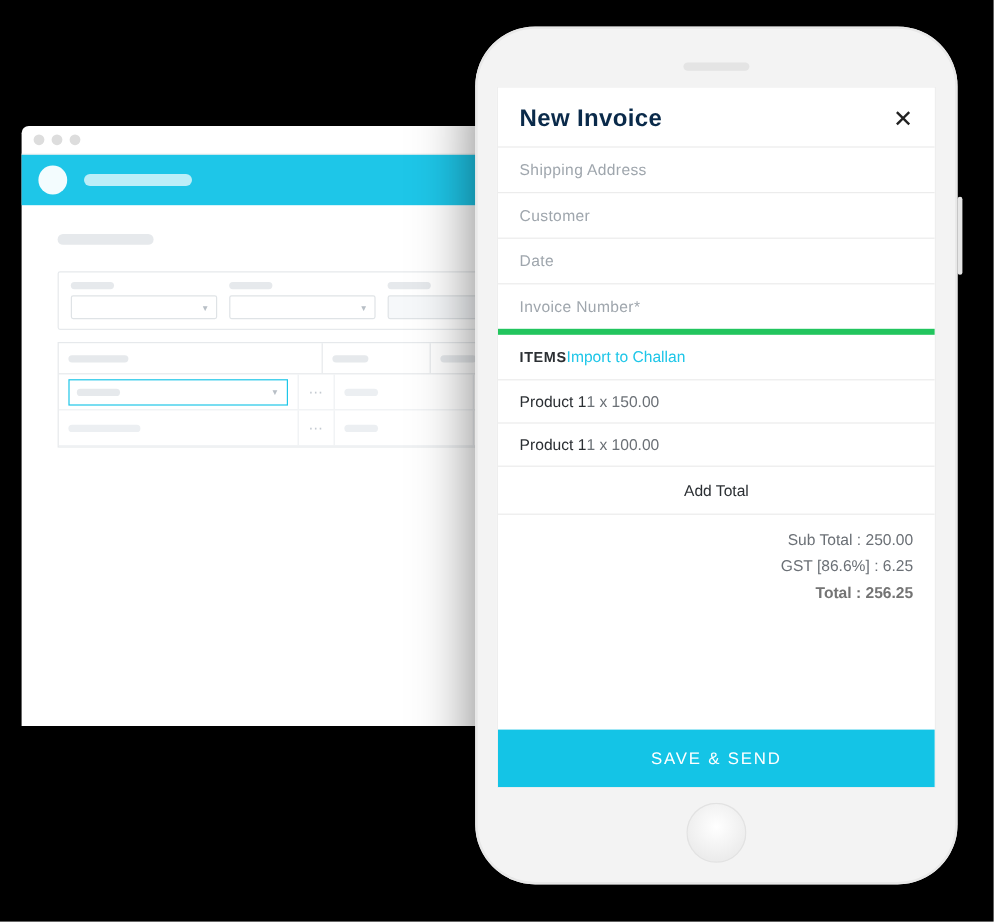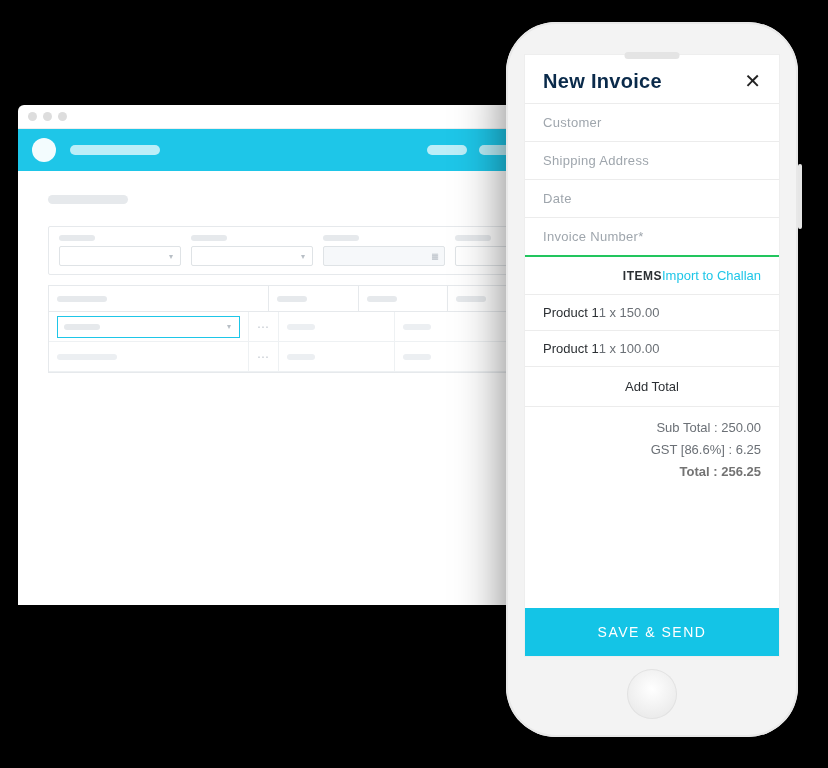--- a/index.html
+++ b/index.html
@@ -87,26 +87,26 @@
     display:flex; align-items:center; padding:0 6px;
     justify-content:space-between;
   }
   .row-select .rs-ph{ background:#e6e9ec; height:6px; width:36px; border-radius:3px;}
 
   
   .phone {
     position: absolute;
     right: 30px;
     top: 22px;
-    width: 292px;
+    width: 402px;
     height: 715px;
     background: #f3f3f3;
     border-radius: 50px;
     box-shadow: 0 15px 50px rgba(0,0,0,0.5), inset 0 0 0 2px #e8e8e8;
-    padding: 32px 18px 80px 18px;
+    padding: 50px 18px 80px 18px;
   }
   .phone-speaker {
     position:absolute; top:30px; left:50%; transform:translateX(-50%);
     width:55px; height:7px; background:#e4e4e4; border-radius:4px;
   }
   .phone-home {
     position:absolute; bottom:18px; left:50%; transform:translateX(-50%);
     width:50px; height:50px; border-radius:50%;
     background: radial-gradient(circle at 50% 40%, #fff 0%, #ececec 70%);
     box-shadow: inset 0 0 0 1px #e2e2e2;
@@ -131,23 +131,23 @@
   .p-close { font-size:20px; color:#222; cursor:pointer; font-weight:300;}
 
   .p-field {
     border-top:1px solid #ececec;
     padding: 11px 18px;
     font-size:13px;
     color:#9fa6ad;
     letter-spacing:.3px;
   }
   .p-items-head {
-    border-top:2px solid #22c55e;
+    border-top:5px solid #22c55e;
     padding: 11px 18px;
-    display:flex; justify-content:flex-end; align-items:center;
+    display:flex; justify-content:flex-start; align-items:center;
   }
   .p-items-label { font-size:12px; font-weight:700; color:#2b2f33; letter-spacing:.5px;}
   .p-import { font-size:13px; color:#1ec6e8; cursor:pointer;}
   .p-item-row {
     border-top:1px solid #ececec;
     padding: 10px 18px;
     display:flex; justify-content:flex-start;
     font-size:13px; color:#2b2f33;
   }
   .p-item-qty { color:#6b7076;}
@@ -287,22 +287,22 @@
 <div class="phone">
   <div class="phone-speaker"></div>
   <div class="phone-side-btn"></div>
 
   <div class="phone-screen">
     <div class="p-header">
       <div class="p-title">New Invoice</div>
       <div class="p-close">✕</div>
     </div>
 
+    <div class="p-field">Shipping Address</div>
     <div class="p-field">Customer</div>
-    <div class="p-field">Shipping Address</div>
     <div class="p-field">Date</div>
     <div class="p-field">Invoice Number*</div>
 
     <div class="p-items-head">
       <span class="p-items-label">ITEMS</span>
       <span class="p-import">Import to Challan</span>
     </div>
 
     <div class="p-item-row">
       <span>Product 1</span>

